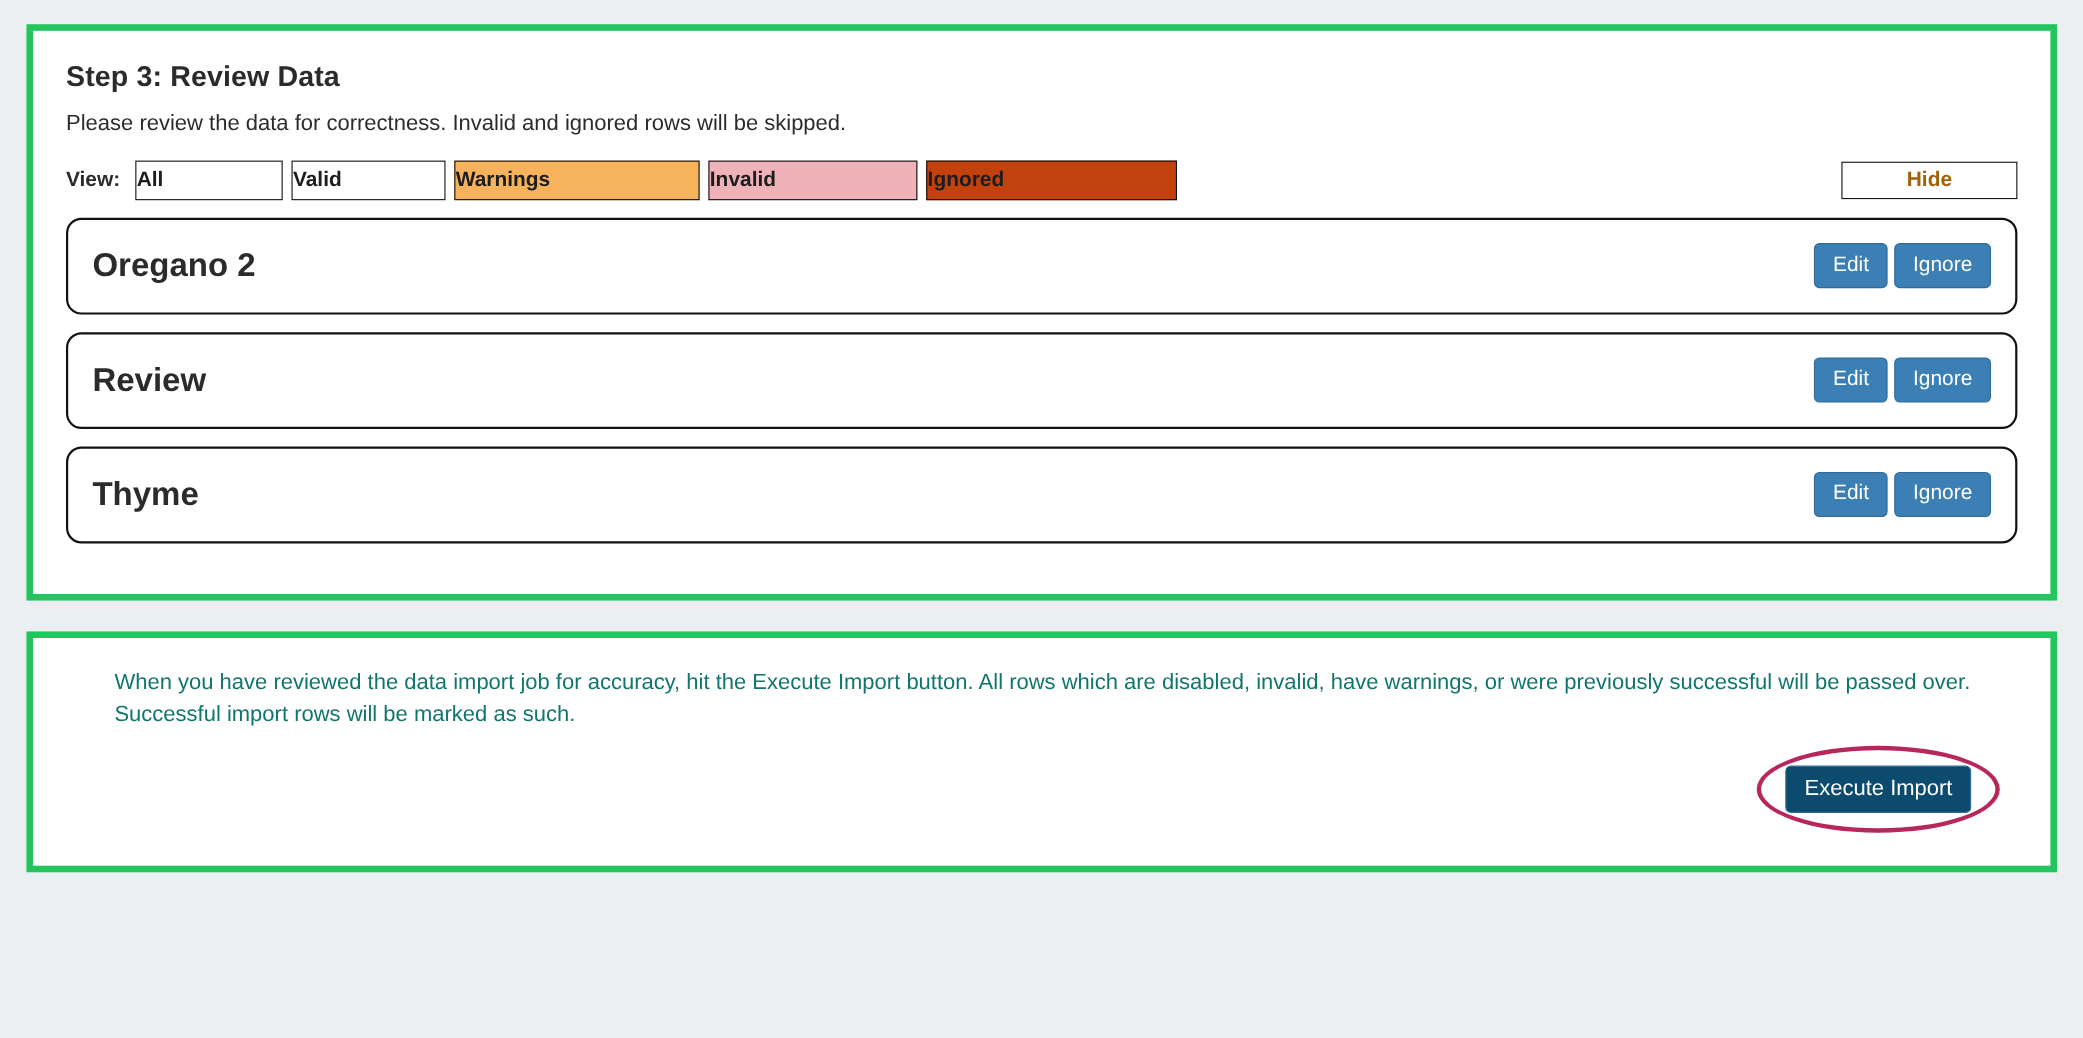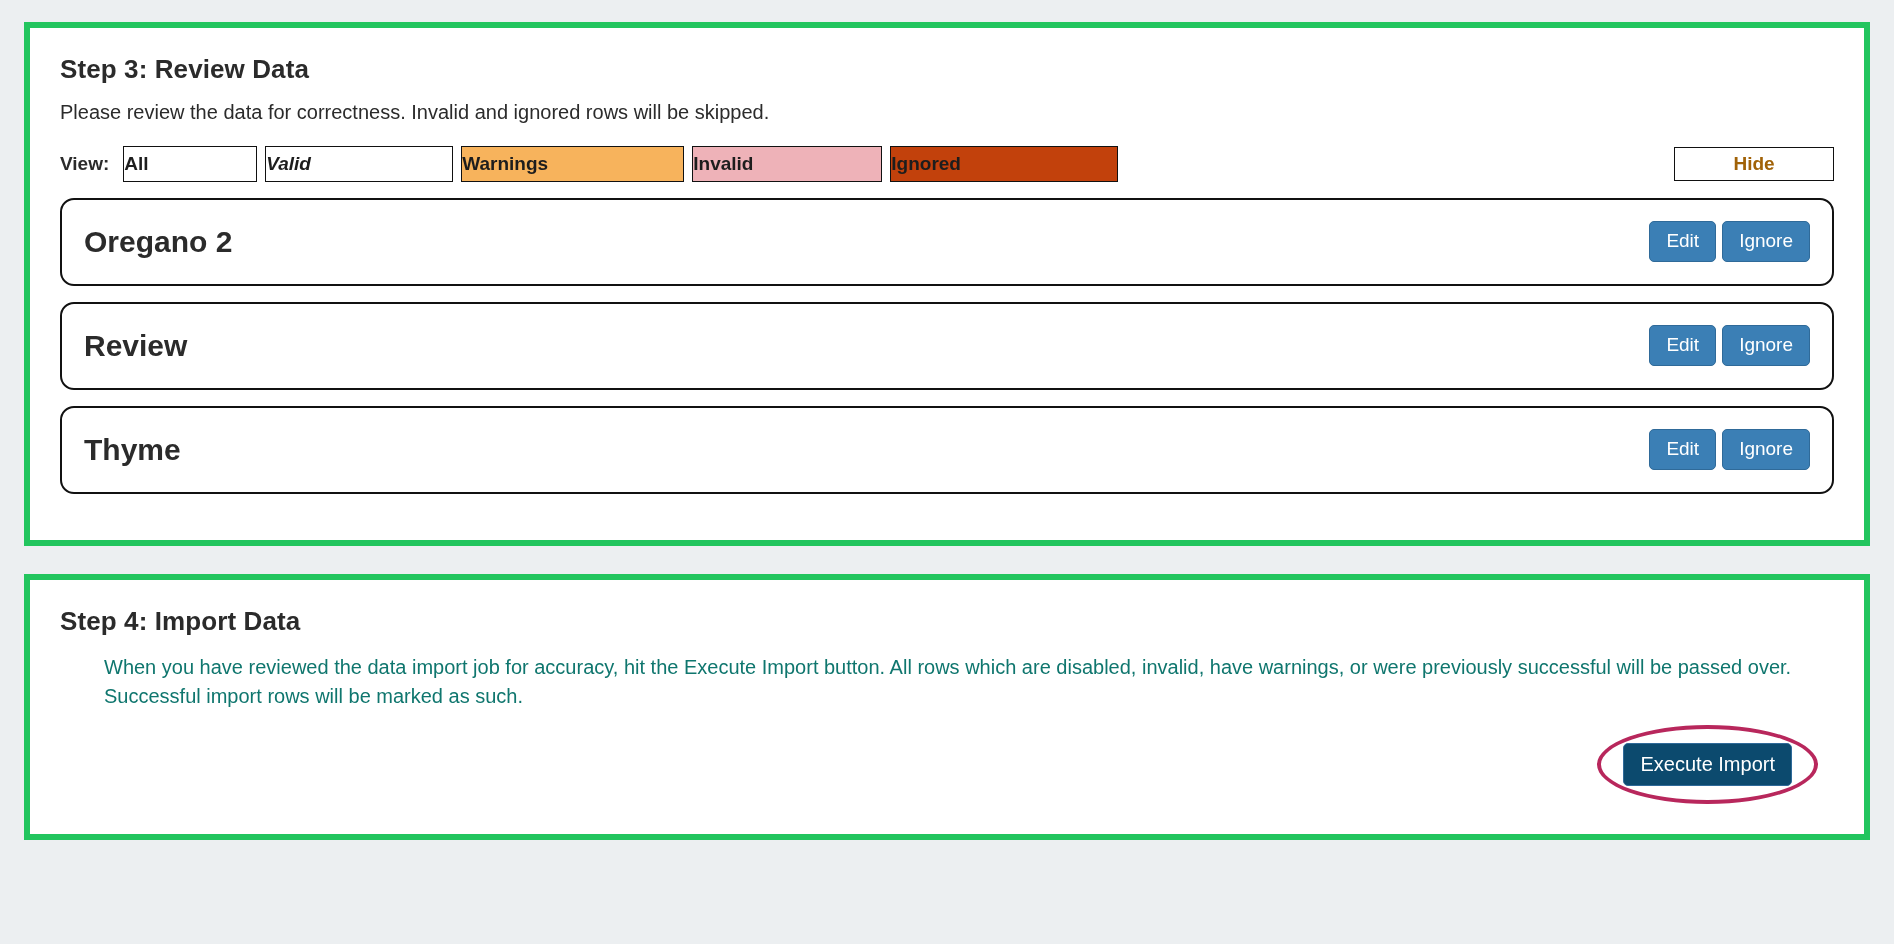--- a/index.html
+++ b/index.html
@@ -58,21 +58,21 @@
     font-size: 19px;
     font-weight: bold;
     color: #1d1d1d;
     padding: 5px 0;
     text-align: left;
     margin-right: 8px;
     cursor: pointer;
     line-height: 1.25;
   }
   .filter-btn.w-all { width: 134px; }
-  .filter-btn.w-valid { width: 188px; font-style: italic; }
+  .filter-btn.w-valid { width: 140px; }
   .filter-btn.w-warn { width: 223px; background: #f7b35c; }
   .filter-btn.w-invalid { width: 190px; background: #eeb2b8; }
   .filter-btn.w-ignored { width: 228px; background: #c2410c; }
 
   .filter-spacer { flex: 1; }
   .hide-btn {
     border: 1px solid #111;
     background: #ffffff;
     font-family: "Liberation Sans", sans-serif;
     font-size: 19px;
@@ -221,21 +221,20 @@
       <span class="row-name">Thyme</span>
       <span class="row-spacer"></span>
       <span class="row-actions">
         <button class="btn-blue">Edit</button>
         <button class="btn-blue">Ignore</button>
       </span>
     </div>
   </section>
 
   <section class="panel">
-    <h2 class="step-title">Step 4: Import Data</h2>
     <div class="step4-body">
       <p class="step4-text">When you have reviewed the data import job for accuracy, hit the Execute Import button. All rows which are disabled, invalid, have warnings, or were previously successful will be passed over. Successful import rows will be marked as such.</p>
       <div class="execute-wrap">
         <span class="execute-ring">
           <button class="btn-execute">Execute Import</button>
         </span>
       </div>
     </div>
   </section>
 

